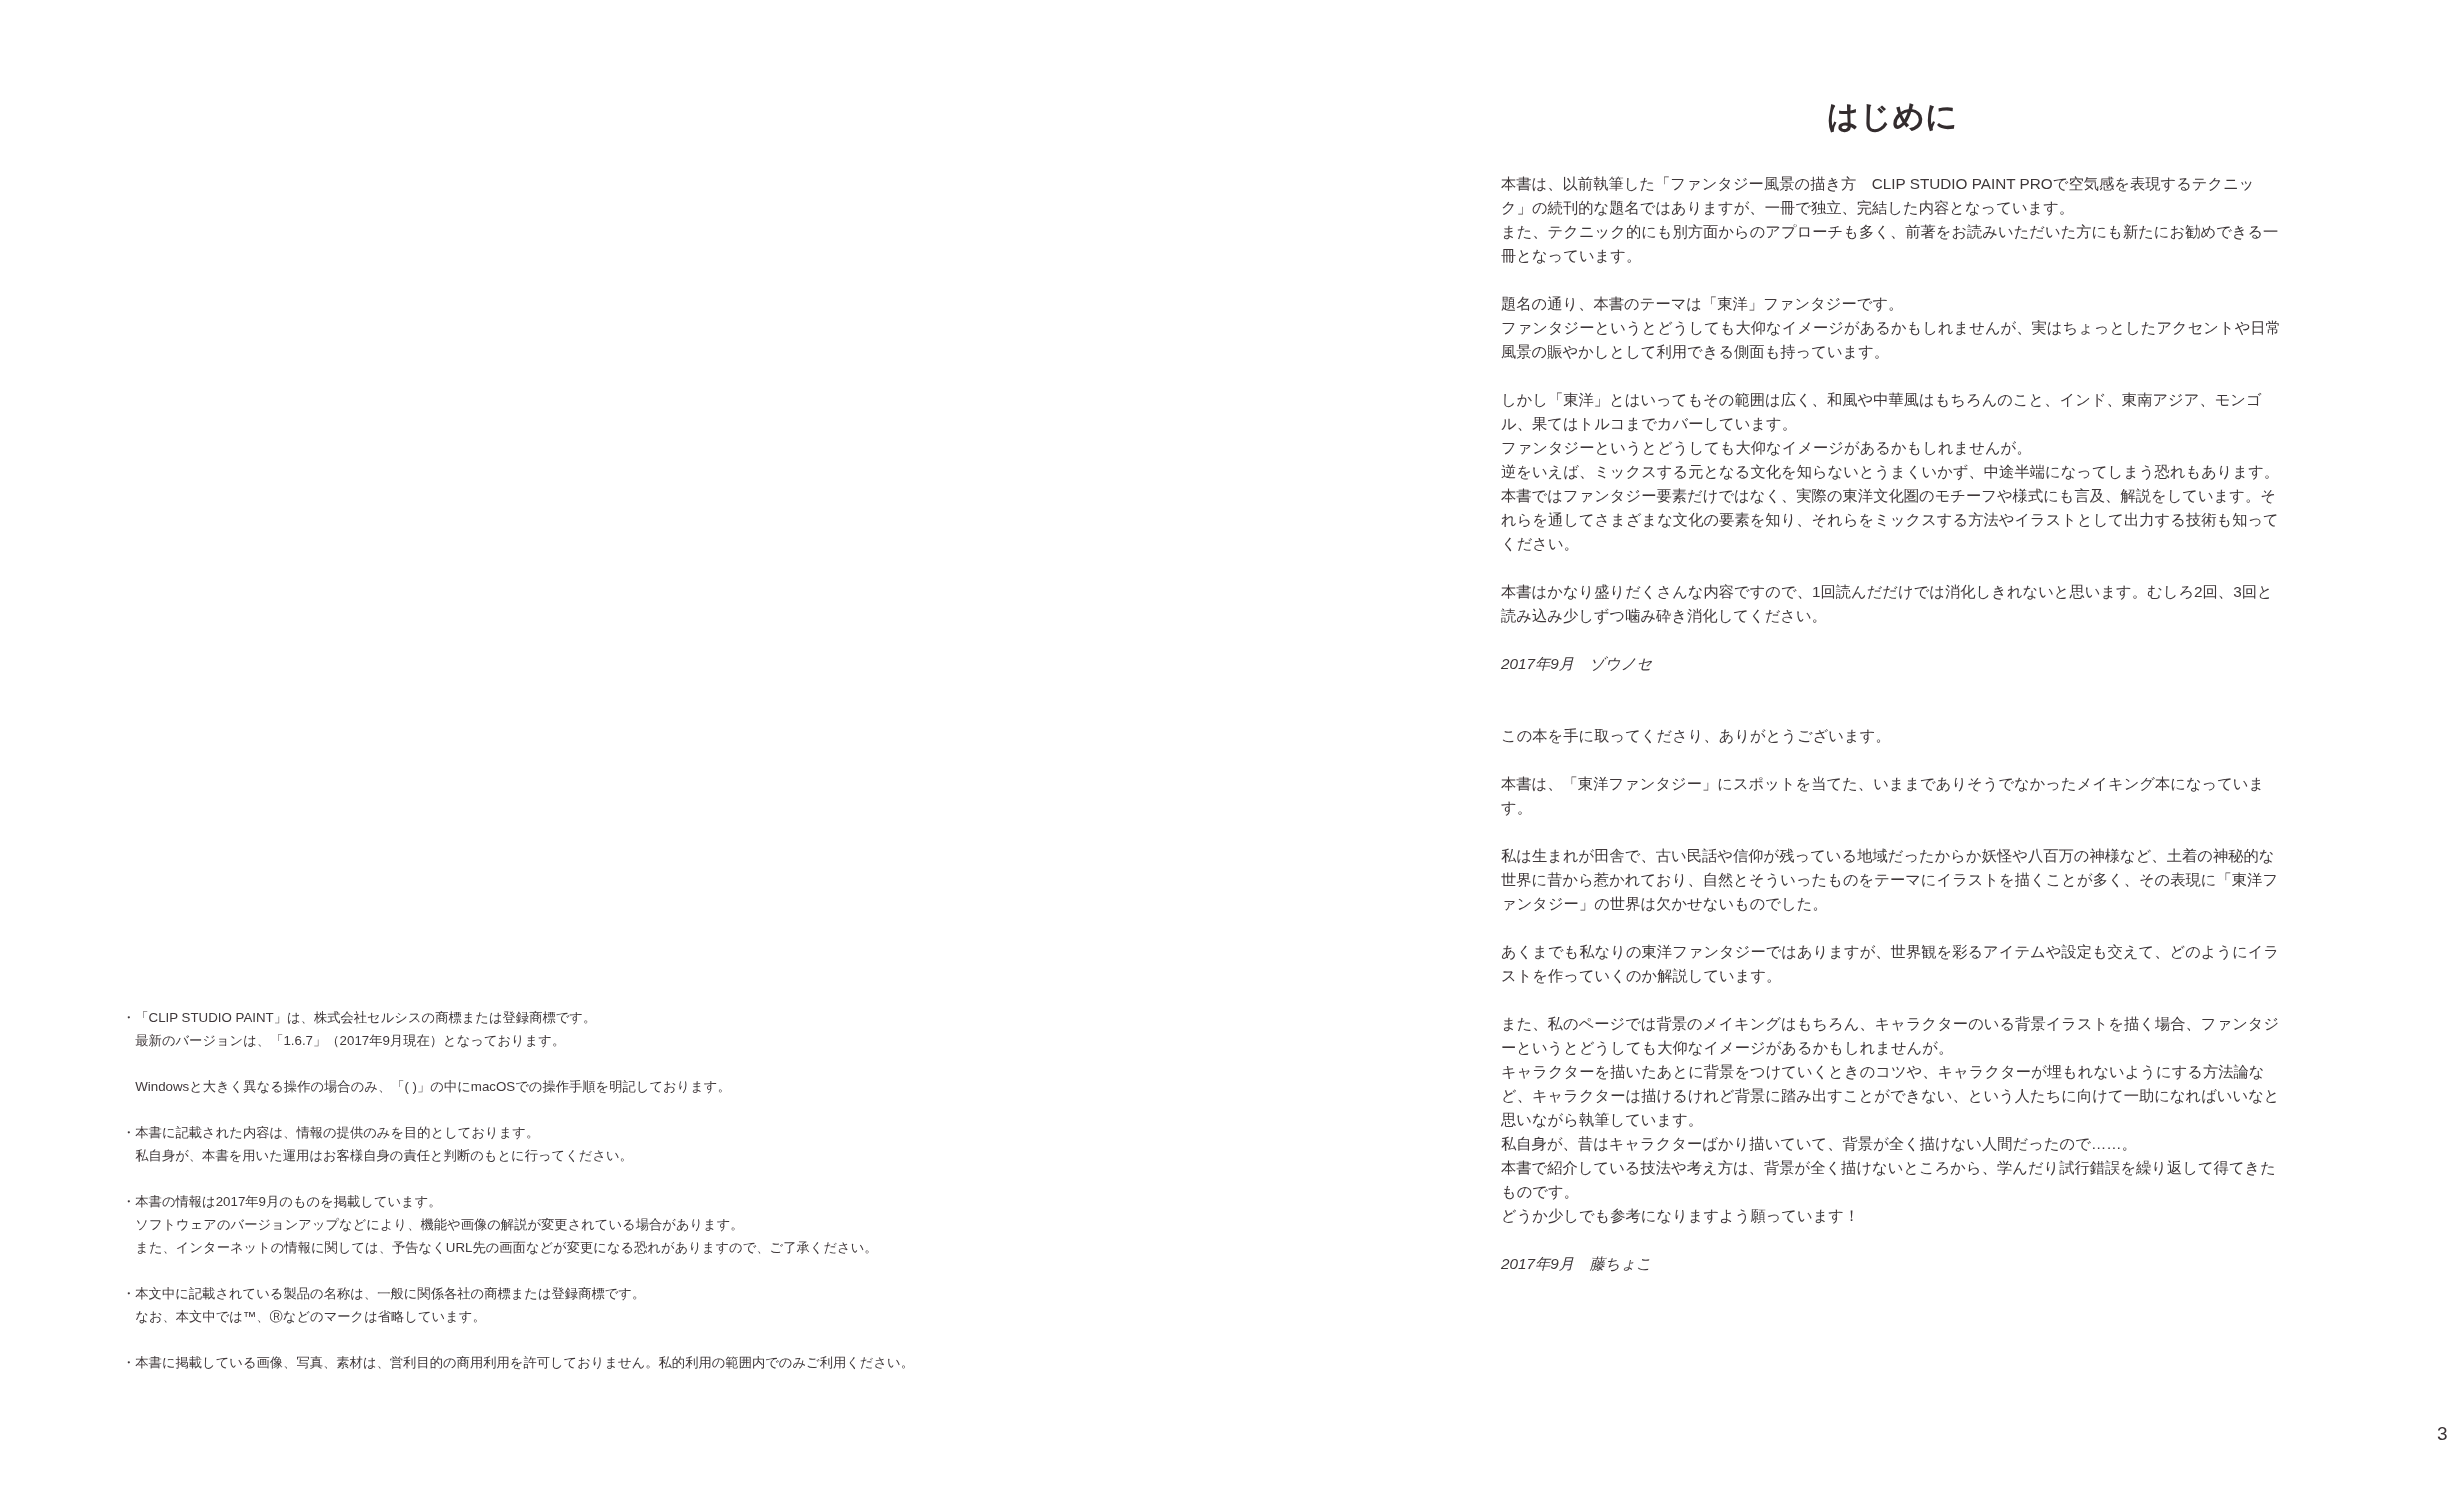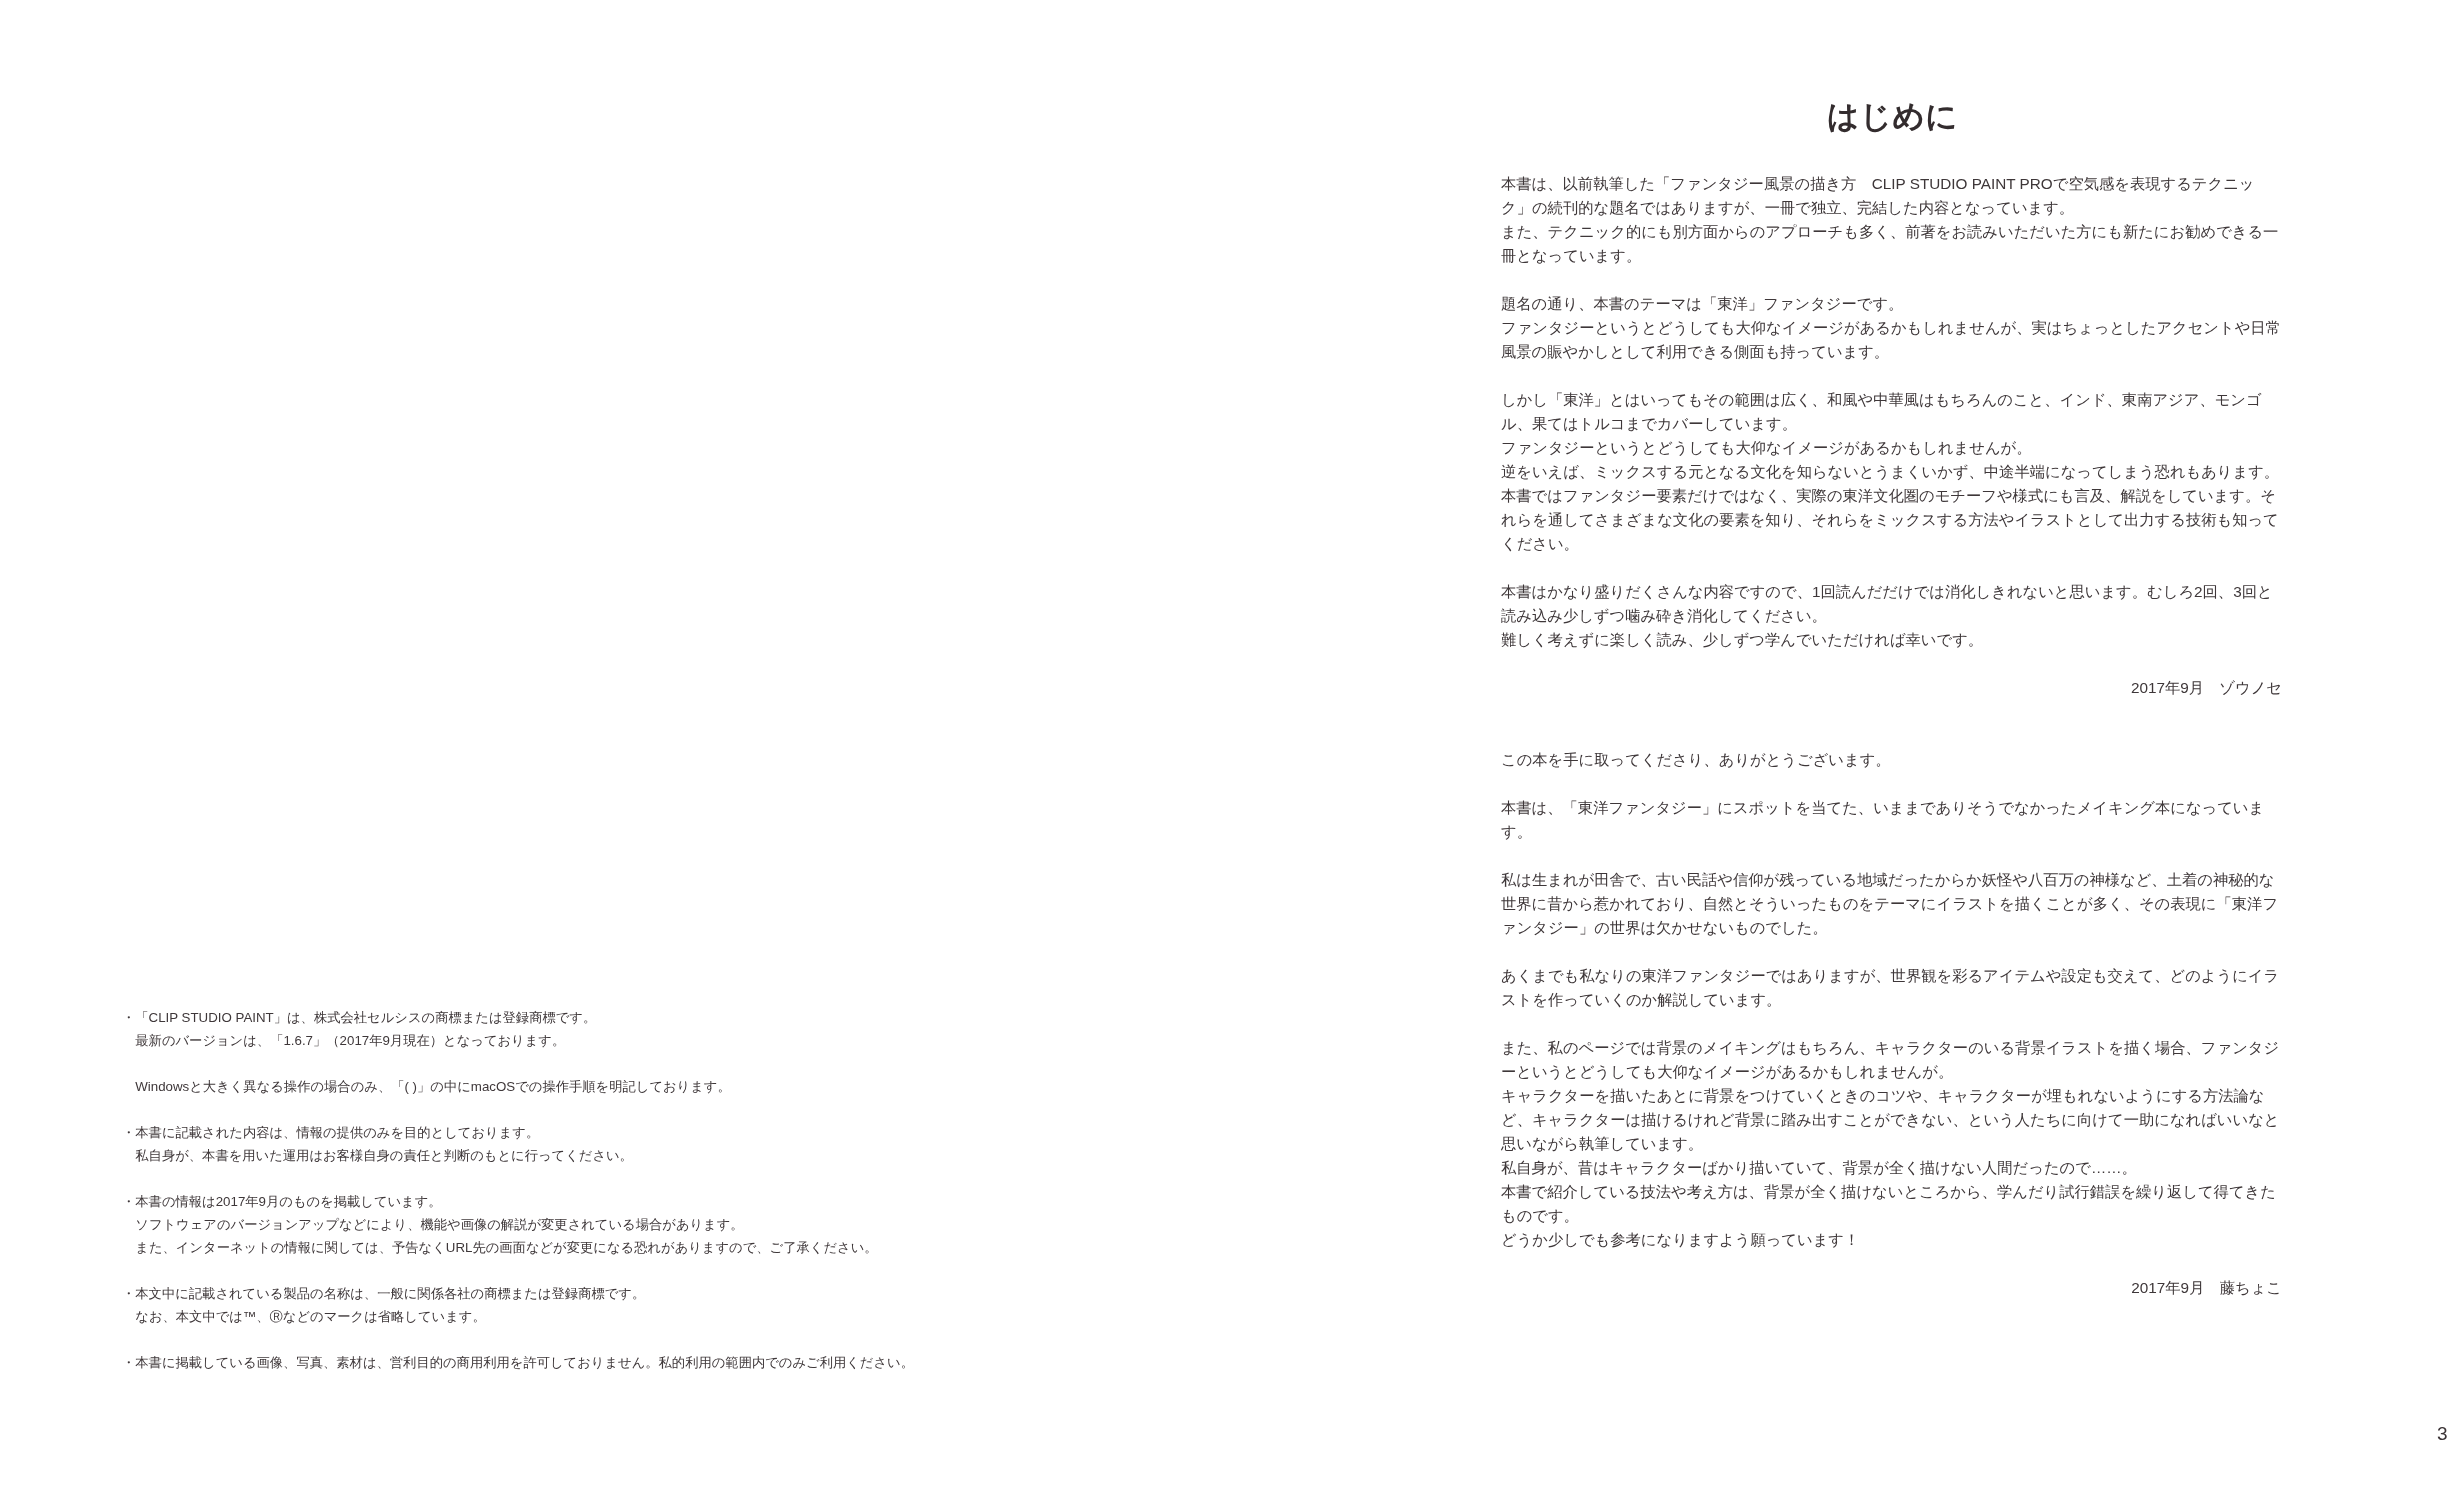--- a/index.html
+++ b/index.html
@@ -35,22 +35,23 @@
     left: 1501px;
     top: 172px;
     width: 783px;
     font-size: 15.3px;
     line-height: 24px;
     color: #3e3739;
   }
   .para { margin: 0 0 24px 0; }
   .para p { margin: 0; padding: 0; }
   .signature {
-    text-align: right;
-    margin: 0 2px 24px 0;
+    text-align: left;
+    margin: 0 17px 24px 0;
+    font-style: italic;
   }
   .section-b { padding-top: 24px; }
 
   
   .notes {
     position: absolute;
     left: 122px;
     top: 1006px;
     width: 808px;
     font-size: 13.3px;
@@ -114,21 +115,20 @@
       <p>ファンタジーというとどうしても大仰なイメージがあるかもしれませんが、実はちょっとしたアクセントや日常風景の賑やかしとして利用できる側面も持っています。</p>
     </div>
     <div class="para">
       <p>しかし「東洋」とはいってもその範囲は広く、和風や中華風はもちろんのこと、インド、東南アジア、モンゴル、果てはトルコまでカバーしています。</p>
       <p>ファンタジーというとどうしても大仰なイメージがあるかもしれませんが。</p>
       <p>逆をいえば、ミックスする元となる文化を知らないとうまくいかず、中途半端になってしまう恐れもあります。</p>
       <p>本書ではファンタジー要素だけではなく、実際の東洋文化圏のモチーフや様式にも言及、解説をしています。それらを通してさまざまな文化の要素を知り、それらをミックスする方法やイラストとして出力する技術も知ってください。</p>
     </div>
     <div class="para">
       <p>本書はかなり盛りだくさんな内容ですので、1回読んだだけでは消化しきれないと思います。むしろ2回、3回と読み込み少しずつ噛み砕き消化してください。</p>
-      <p>難しく考えずに楽しく読み、少しずつ学んでいただければ幸いです。</p>
     </div>
     <div class="signature">2017年9月　ゾウノセ</div>
   </section>
 
   <section class="section-b">
     <div class="para">
       <p>この本を手に取ってくださり、ありがとうございます。</p>
     </div>
     <div class="para">
       <p>本書は、「東洋ファンタジー」にスポットを当てた、いままでありそうでなかったメイキング本になっています。</p>

